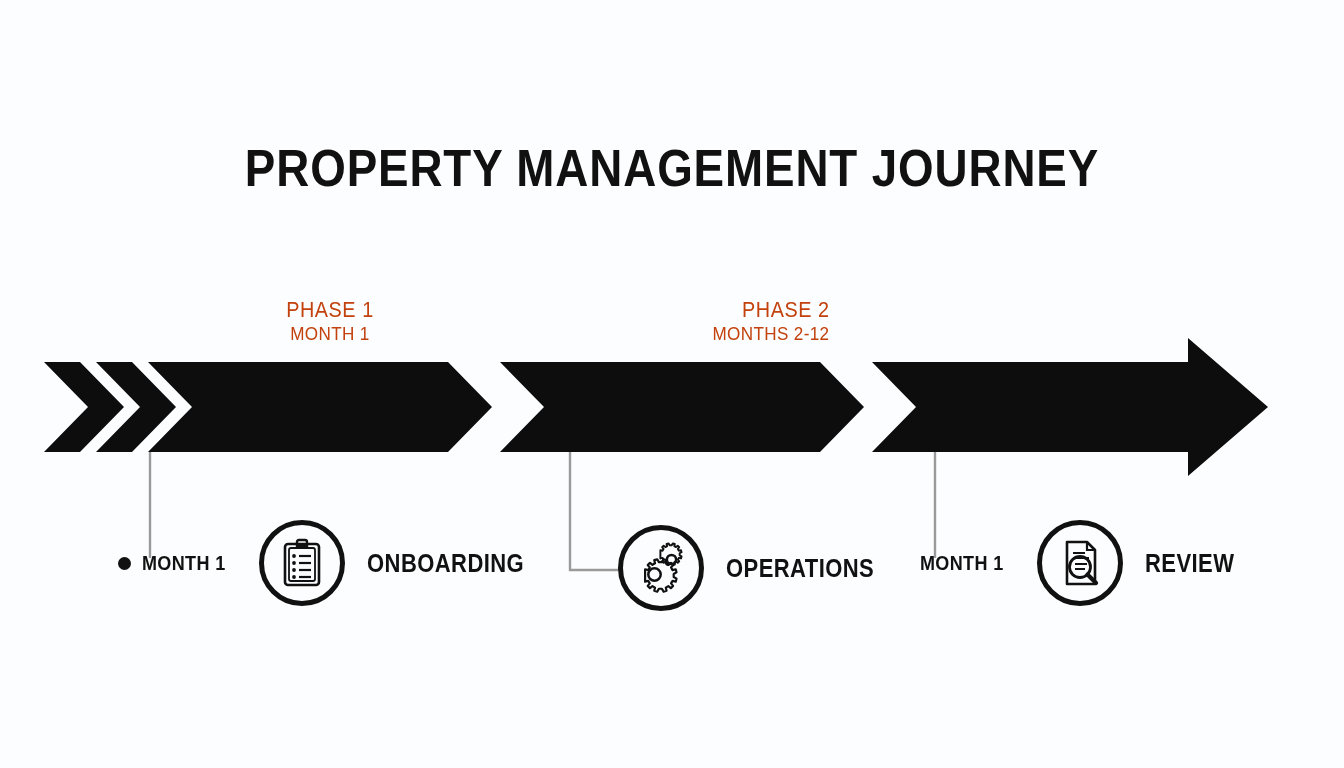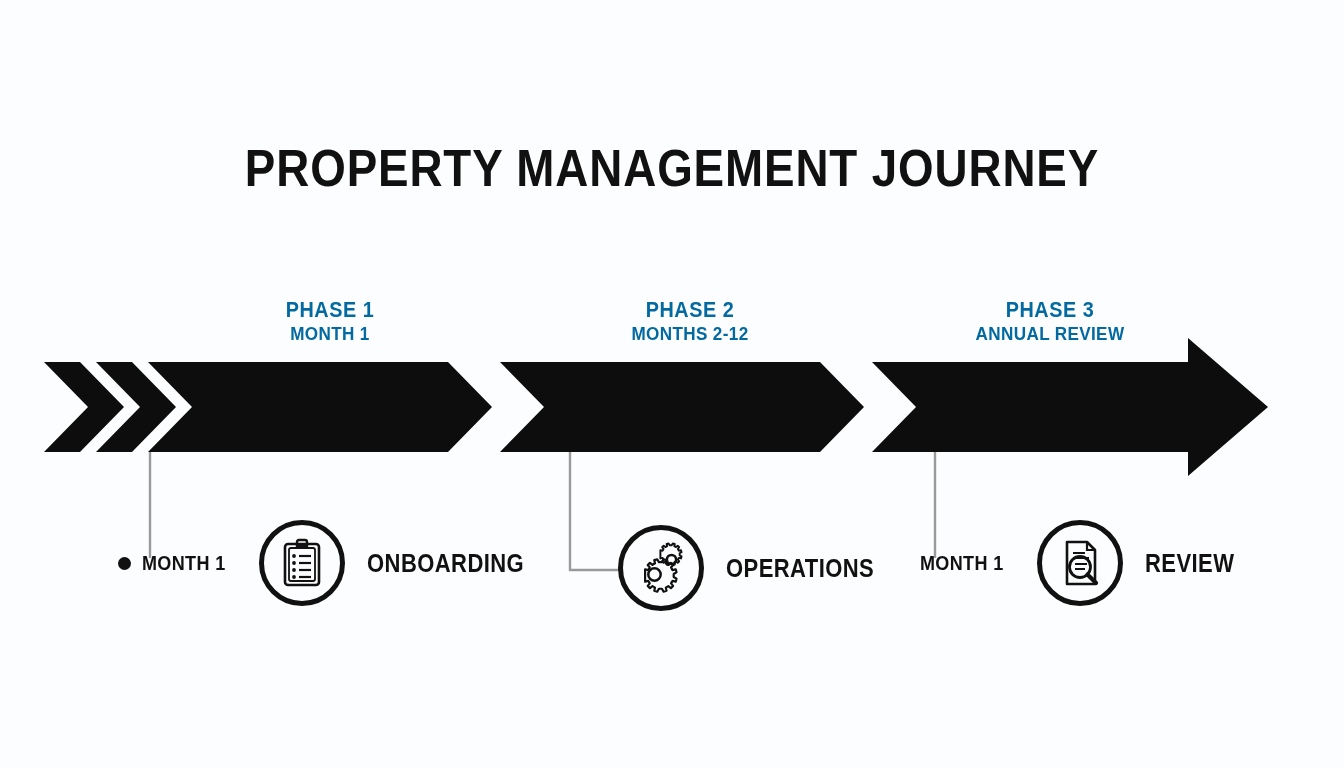--- a/index.html
+++ b/index.html
@@ -21,31 +21,31 @@
     letter-spacing:1px;
     color:#111111;
     transform:scaleX(.88);
     white-space:nowrap;
   }
 
   
   .phase-cap{
     position:absolute;
     text-align:center;
-    color:#0369a1;
+    color:#c2410c;
     font-family:"Liberation Sans Narrow","Liberation Sans",sans-serif;
-    font-weight:bold;
+    font-weight:normal;
     line-height:1.12;
     white-space:nowrap;
   }
   .phase-cap .pc-title{ font-size:22px; letter-spacing:.6px; display:block; transform:scaleX(.9);}
   .phase-cap .pc-sub{ font-size:19px; letter-spacing:.4px; display:block; transform:scaleX(.9);}
 
   #cap1{ left:175px; top:298px; width:310px; }
-  #cap2{ left:535px; top:298px; width:310px; }
+  #cap2{ left:535px; top:298px; width:310px;text-align:right; }
   #cap3{ left:895px; top:298px; width:310px; }
 
   
   #band{ position:absolute; left:0; top:330px; }
 
   
   #connectors{ position:absolute; left:0; top:330px; }
 
   
   .milestone{ position:absolute; display:flex; align-items:center; }
@@ -85,24 +85,20 @@
 
   <div class="title">PROPERTY MANAGEMENT JOURNEY</div>
 
   <div class="phase-cap" id="cap1">
     <span class="pc-title">PHASE 1</span>
     <span class="pc-sub">MONTH 1</span>
   </div>
   <div class="phase-cap" id="cap2">
     <span class="pc-title">PHASE 2</span>
     <span class="pc-sub">MONTHS 2-12</span>
-  </div>
-  <div class="phase-cap" id="cap3">
-    <span class="pc-title">PHASE 3</span>
-    <span class="pc-sub">ANNUAL REVIEW</span>
   </div>
 
   <svg id="band" width="1344" height="160" viewBox="0 0 1344 160">
 
     <polygon fill="#0d0d0d" points="44,32 80,32 124,77 80,122 44,122 88,77"></polygon>
 
     <polygon fill="#0d0d0d" points="96,32 132,32 176,77 132,122 96,122 140,77"></polygon>
 
     <polygon fill="#0d0d0d" points="148,32 448,32 492,77 448,122 148,122 192,77"></polygon>
 

